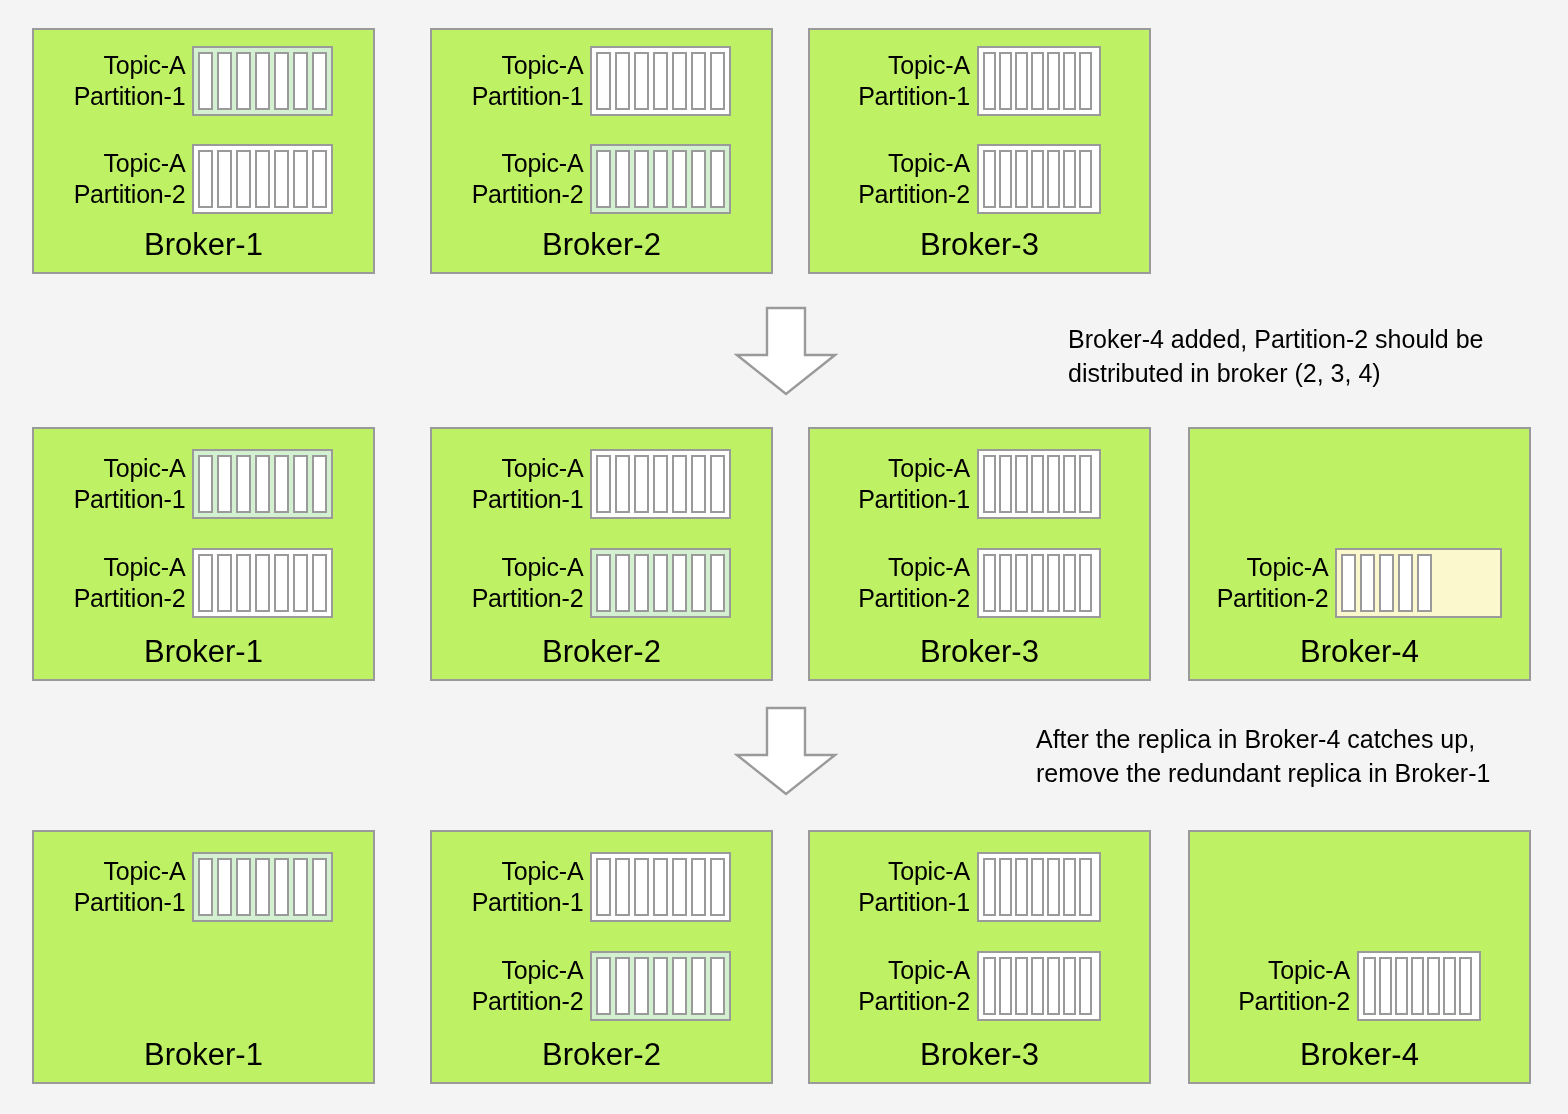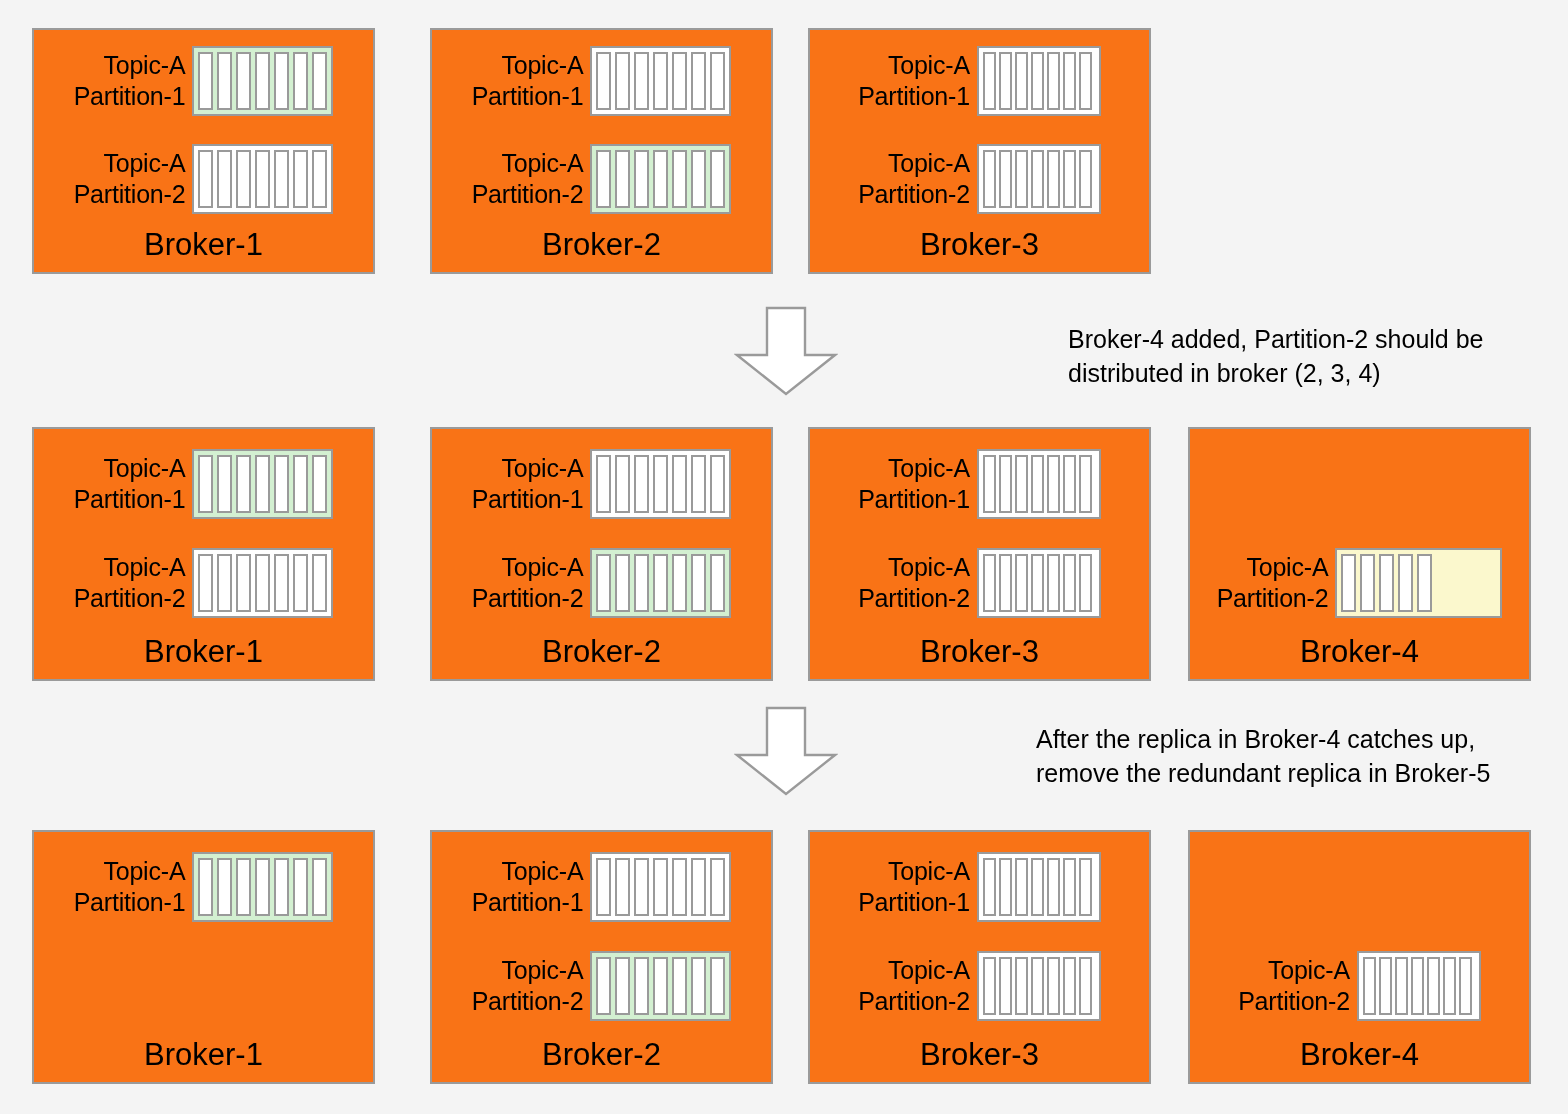--- a/index.html
+++ b/index.html
@@ -15,21 +15,21 @@
   #stage {
     position: relative;
     width: 1568px;
     height: 1114px;
     background: #f4f4f4;
   }
 
   
   .broker {
     position: absolute;
-    background: #f97316;
+    background: #bef264;
     border: 2px solid #9a9a9a;
     display: flex;
     flex-direction: column;
     align-items: center;
   }
 
   .broker-body {
     position: relative;
     width: 100%;
     flex: 1 1 auto;
@@ -315,21 +315,21 @@
     </div>
     <div class="broker-name" style="bottom:12px;">Broker-4</div>
   </div>
 
   <div class="arrow" style="left:734px; top:705px;">
     <svg viewBox="0 0 104 92" preserveAspectRatio="none">
       <polygon points="33,3 71,3 71,50 101,50 52,89 3,50 33,50" fill="#ffffff" stroke="#9a9a9a" stroke-width="2.4" stroke-linejoin="miter"></polygon>
     </svg>
   </div>
   <div class="annot" style="left:1036px; top:722px; width:500px;">After the replica in Broker-4 catches up,
-remove the redundant replica in Broker-5</div>
+remove the redundant replica in Broker-1</div>
 
   <div class="broker" style="left:32px; top:830px; width:343px; height:254px;">
     <div class="broker-body">
       <div class="prow" style="top:20px;">
         <div class="plabel"><span>Topic-A</span><br><span>Partition-1</span></div>
         <div class="strip green">
             <div class="seg"></div>
             <div class="seg"></div>
             <div class="seg"></div>
             <div class="seg"></div>

